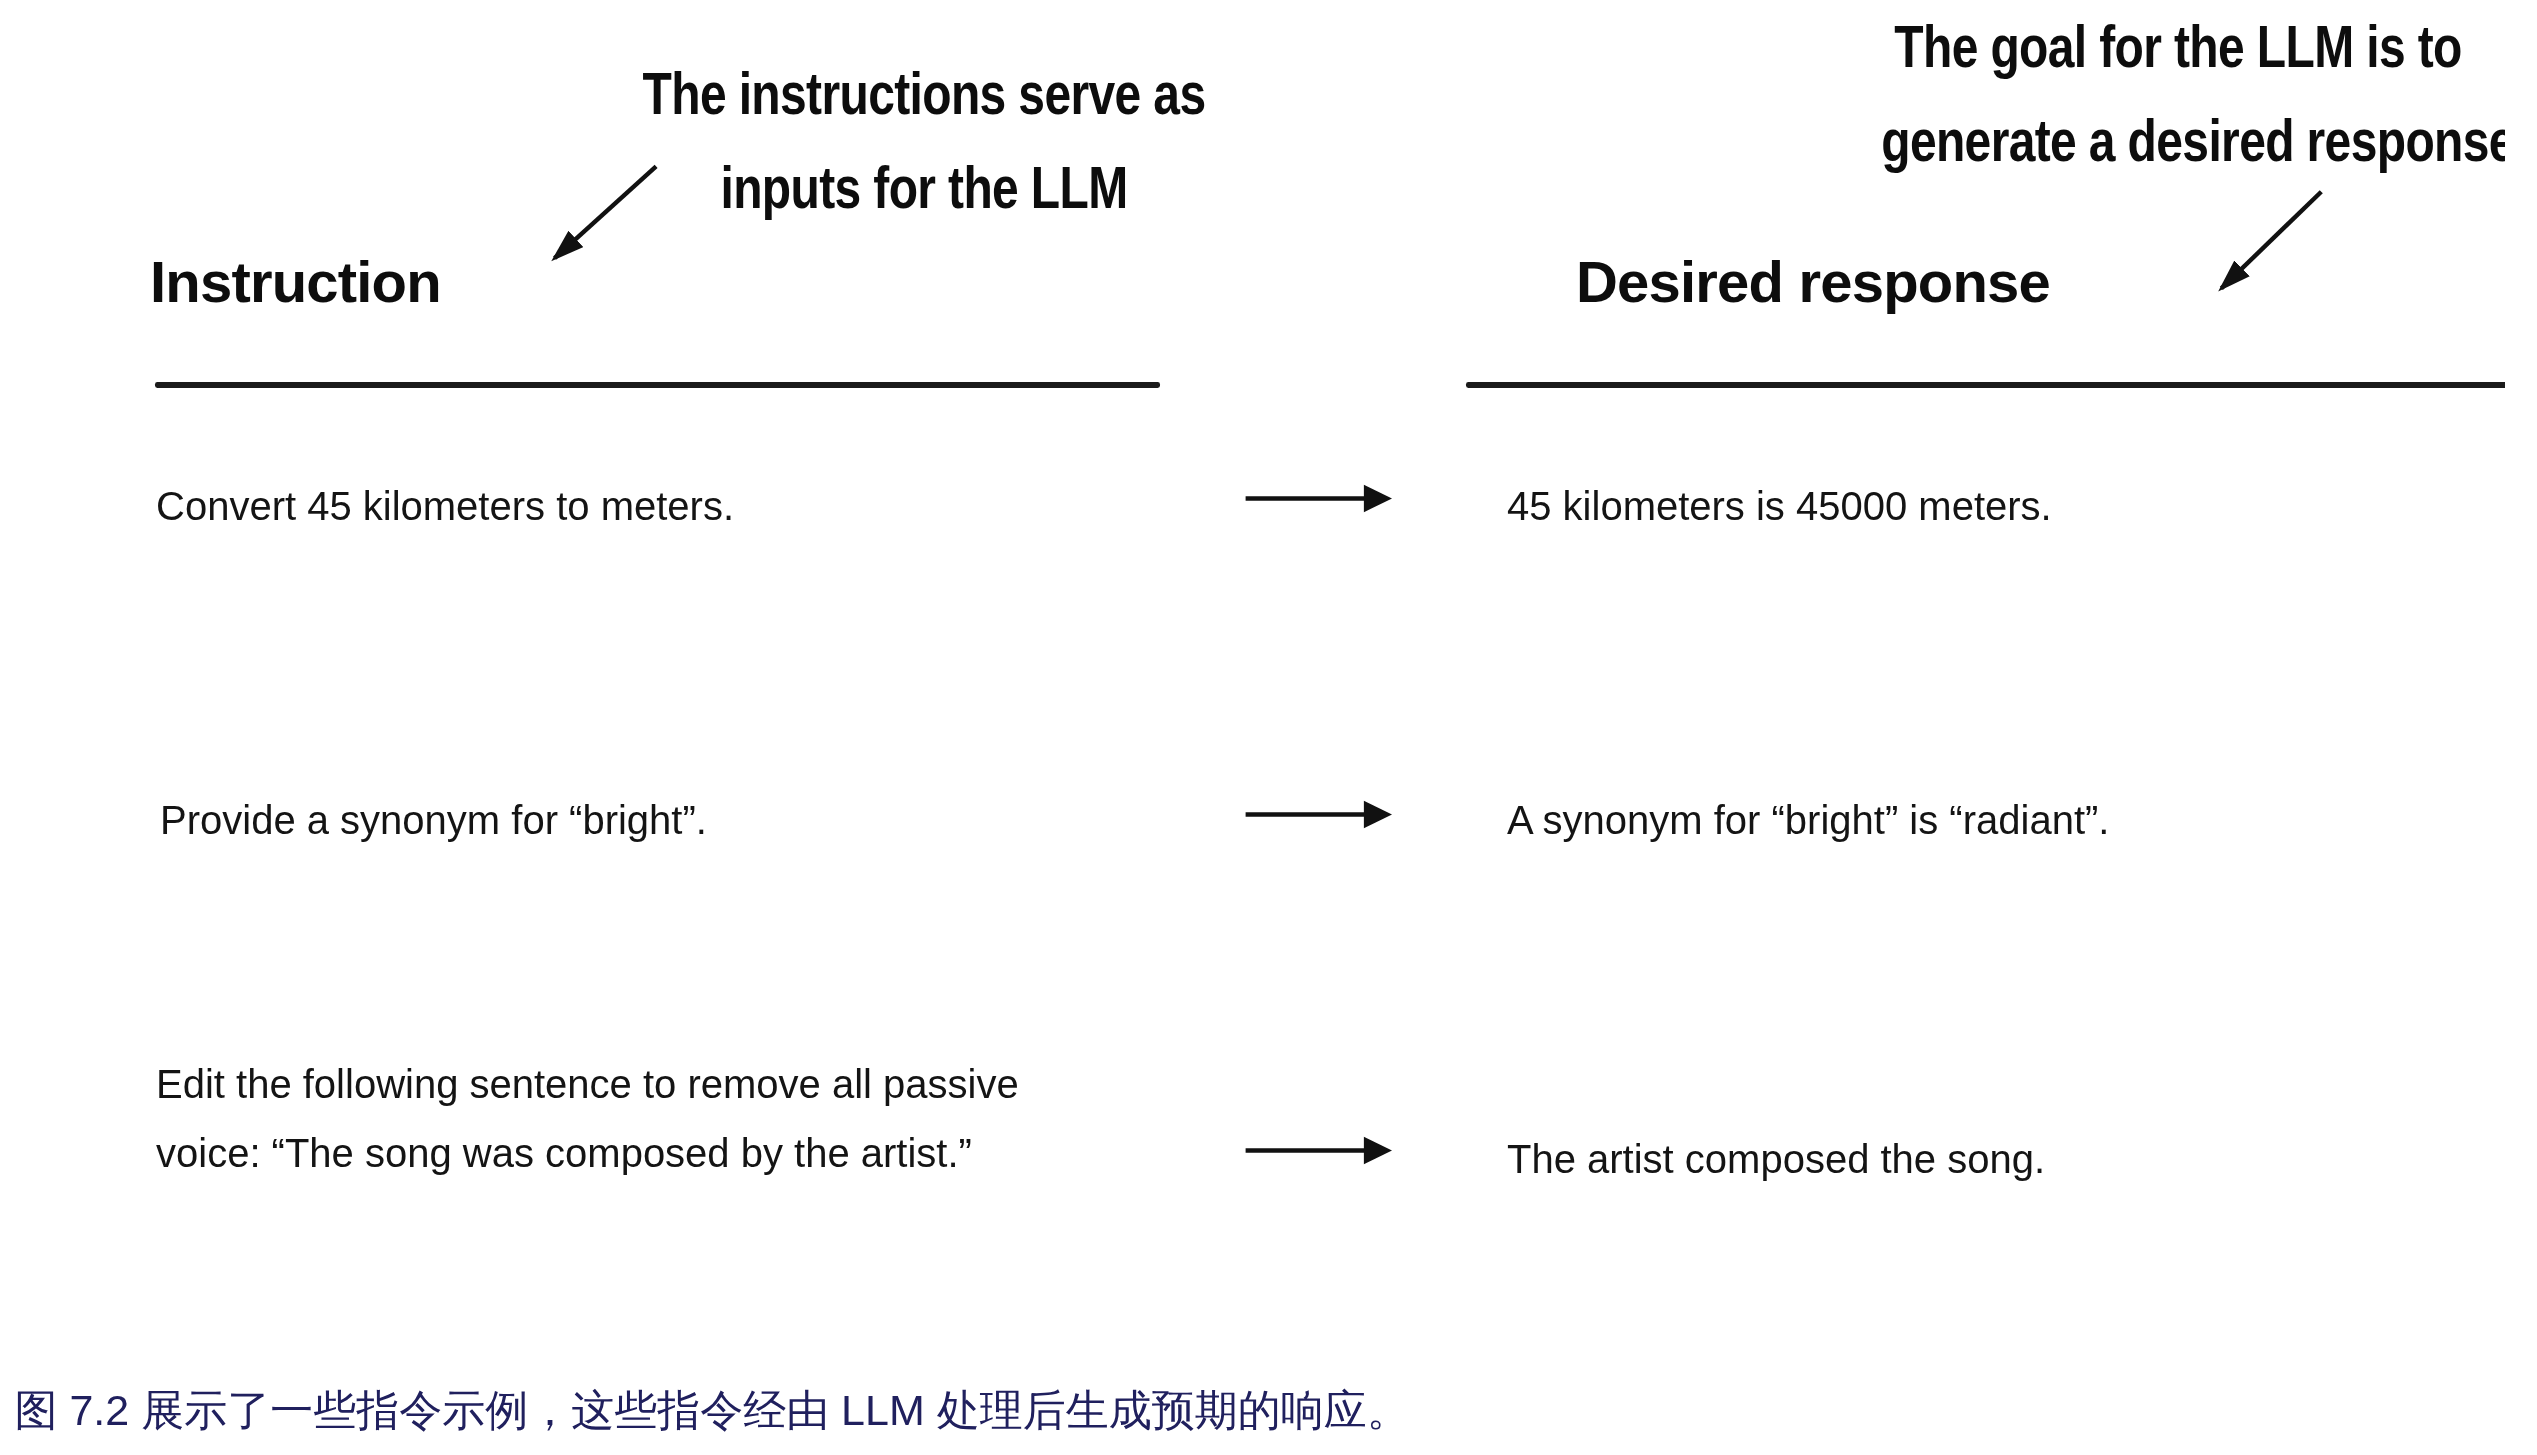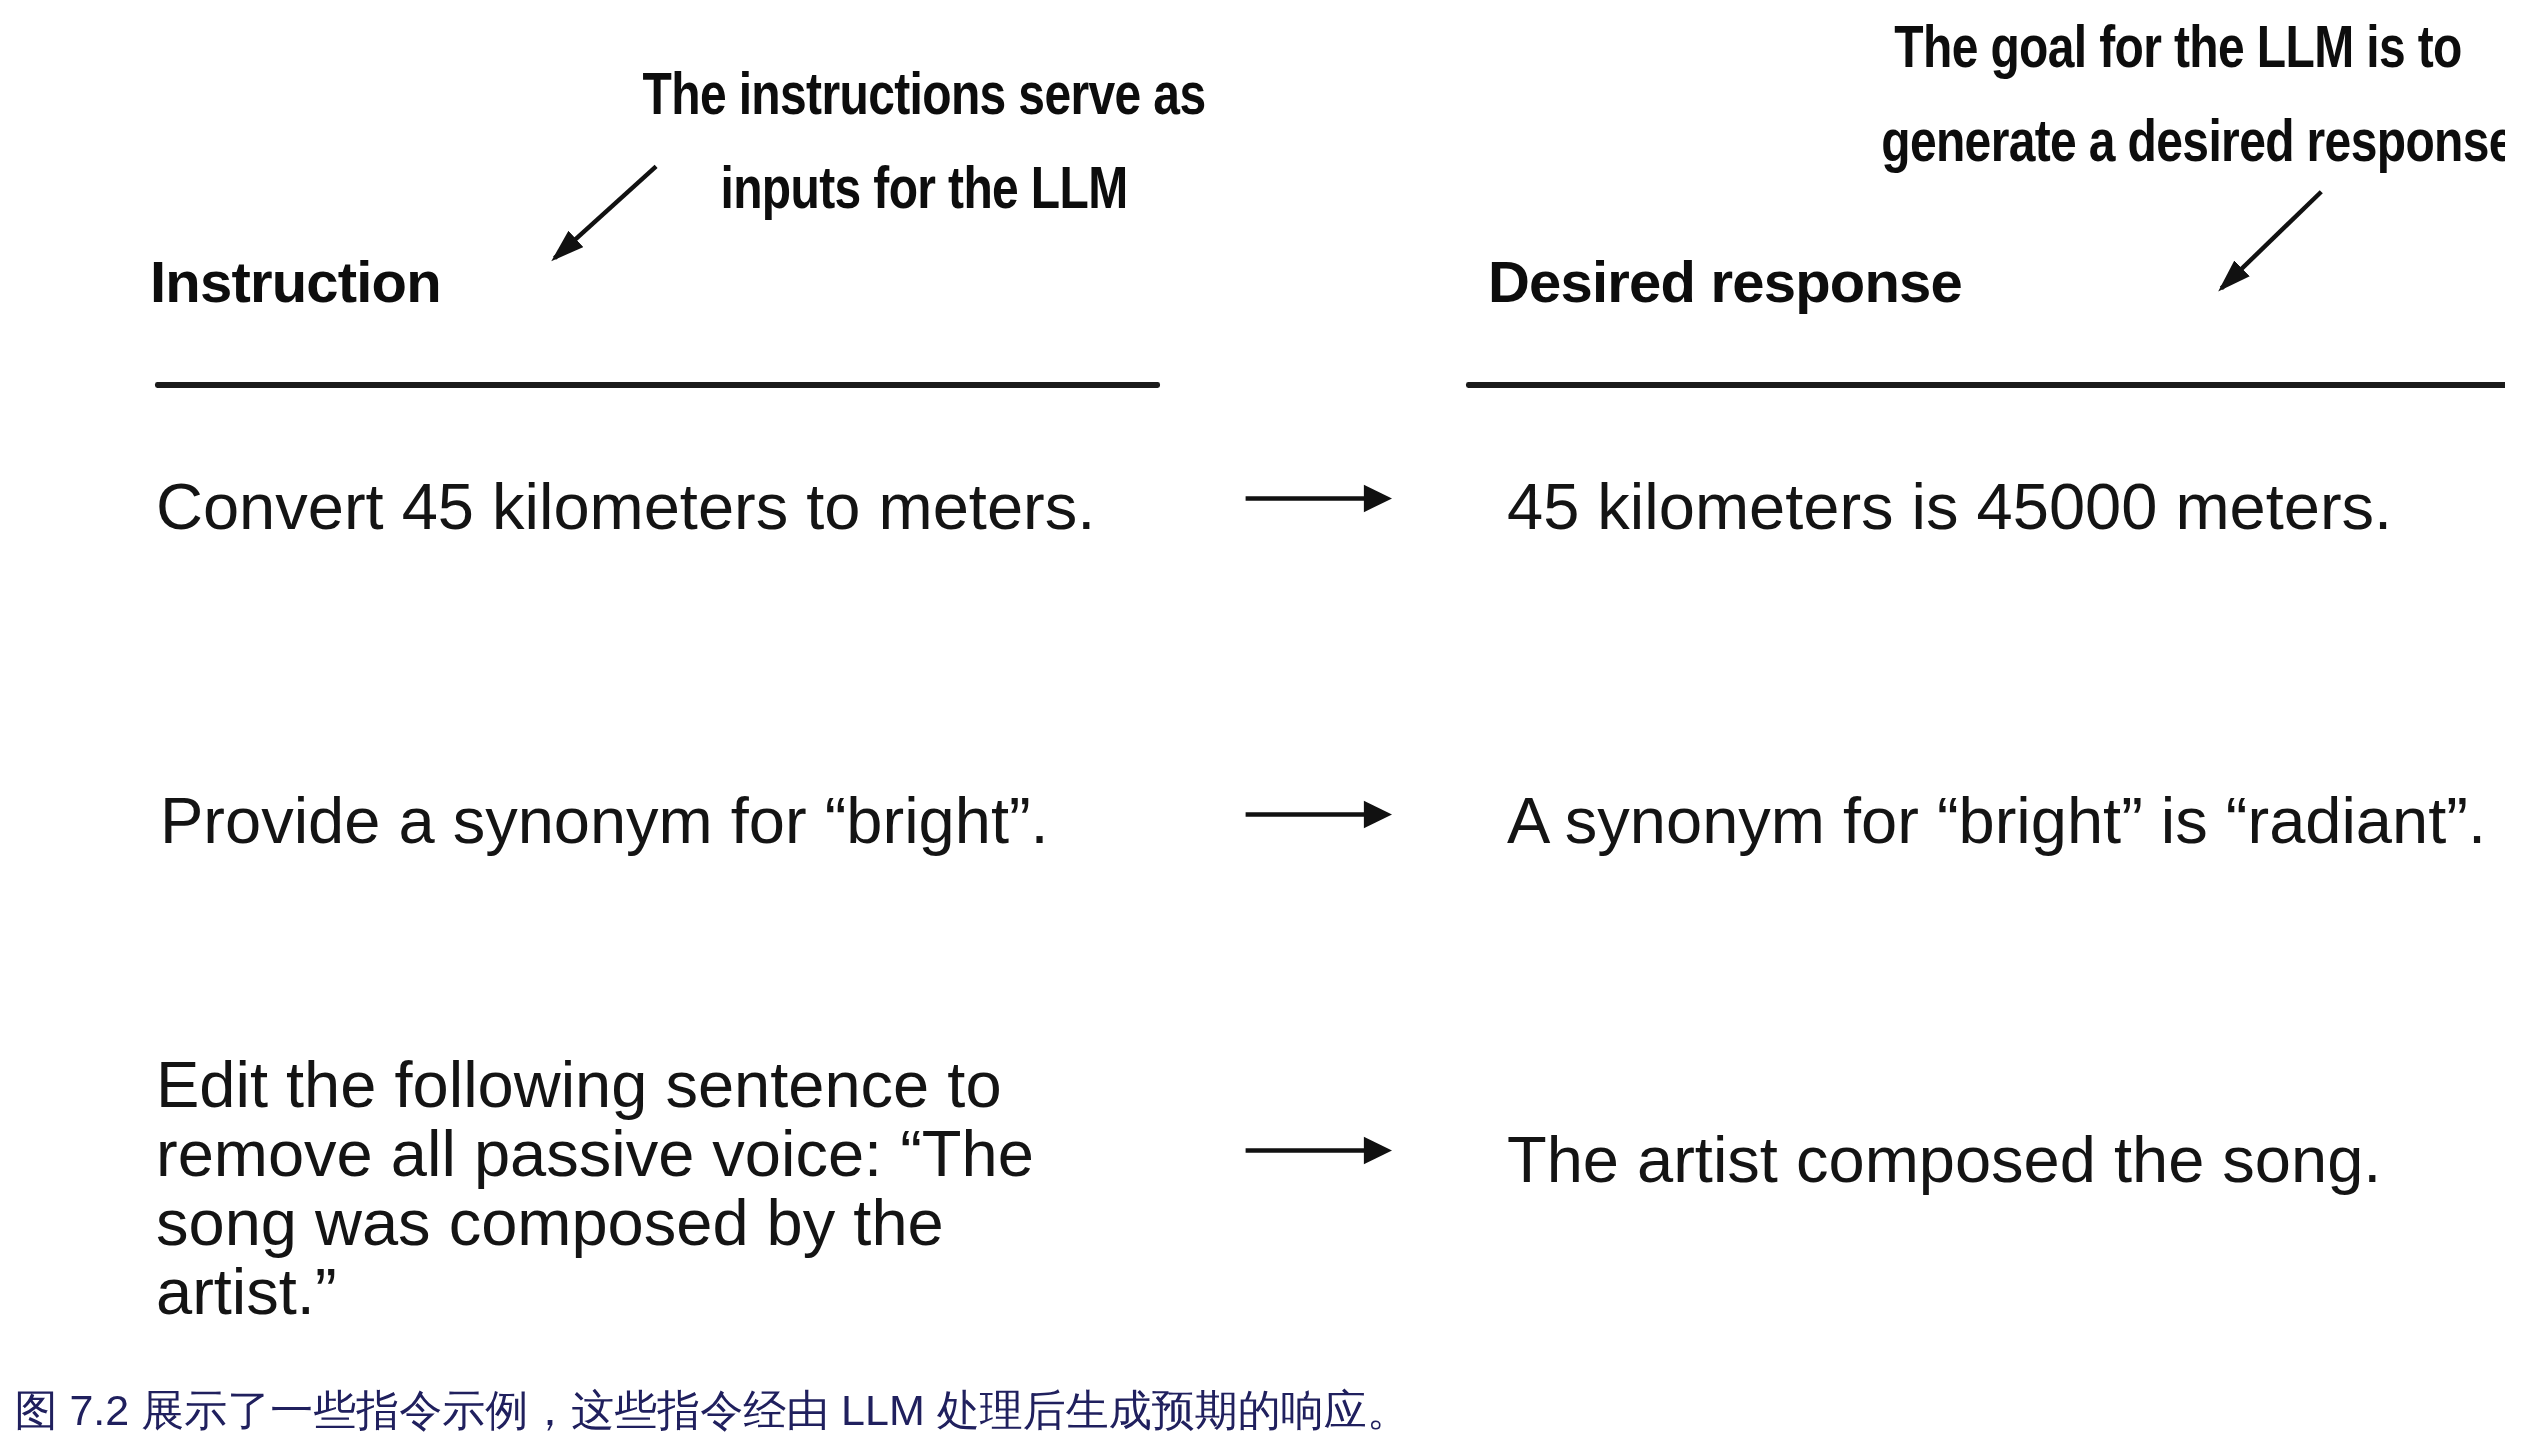--- a/index.html
+++ b/index.html
@@ -29,21 +29,21 @@
     letter-spacing:-0.8px;
     white-space:nowrap;
     color:#0d0d0d;
   }
   .rule{
     height:5.6px;
     background:#1b1b1b;
     border-radius:2.4px;
   }
   .cell{
-    font-size:65px;
+    font-size:40px;
     line-height:69px;
     color:#141414;
   }
   .nowrap{white-space:nowrap;}
   .caption{
     font-size:43px;
     line-height:58px;
     white-space:nowrap;
     font-weight:400;
   }
@@ -76,21 +76,21 @@
   <svg class="abs" style="left:2202px;top:182px;" width="137" height="121" viewBox="0 0 170 150">
     <defs>
       <marker id="ahR" markerWidth="8" markerHeight="6" refX="6.5" refY="2.5" orient="auto">
         <path d="M0,0 L7.5,2.5 L0,5 z" fill="#111111"></path>
       </marker>
     </defs>
     <line x1="148" y1="12" x2="24" y2="132" stroke="#111111" stroke-width="5.5" marker-end="url(#ahR)"></line>
   </svg>
 
   <div class="abs col-heading" style="left:150px;top:248px;">Instruction</div>
-  <div class="abs col-heading" style="left:1488px;top:248px;">Desired response</div>
+  <div class="abs col-heading" style="left:1576px;top:248px;">Desired response</div>
 
   <div class="abs rule" style="left:155px;top:382px;width:1005px;"></div>
   <div class="abs rule" style="left:1466px;top:382px;width:1053px;"></div>
 
   <div class="abs cell nowrap" style="left:156px;top:472px;">Convert 45 kilometers to meters.</div>
   <svg class="abs" style="left:1244px;top:484px;" width="148" height="29" viewBox="0 0 184 36">
     <line x1="2" y1="18" x2="152" y2="18" stroke="#111111" stroke-width="5.5"></line>
     <polygon points="149,1 184,18 149,35" fill="#111111"></polygon>
   </svg>
   <div class="abs cell nowrap" style="left:1507px;top:472px;text-align:right;">45 kilometers is 45000 meters.</div>

